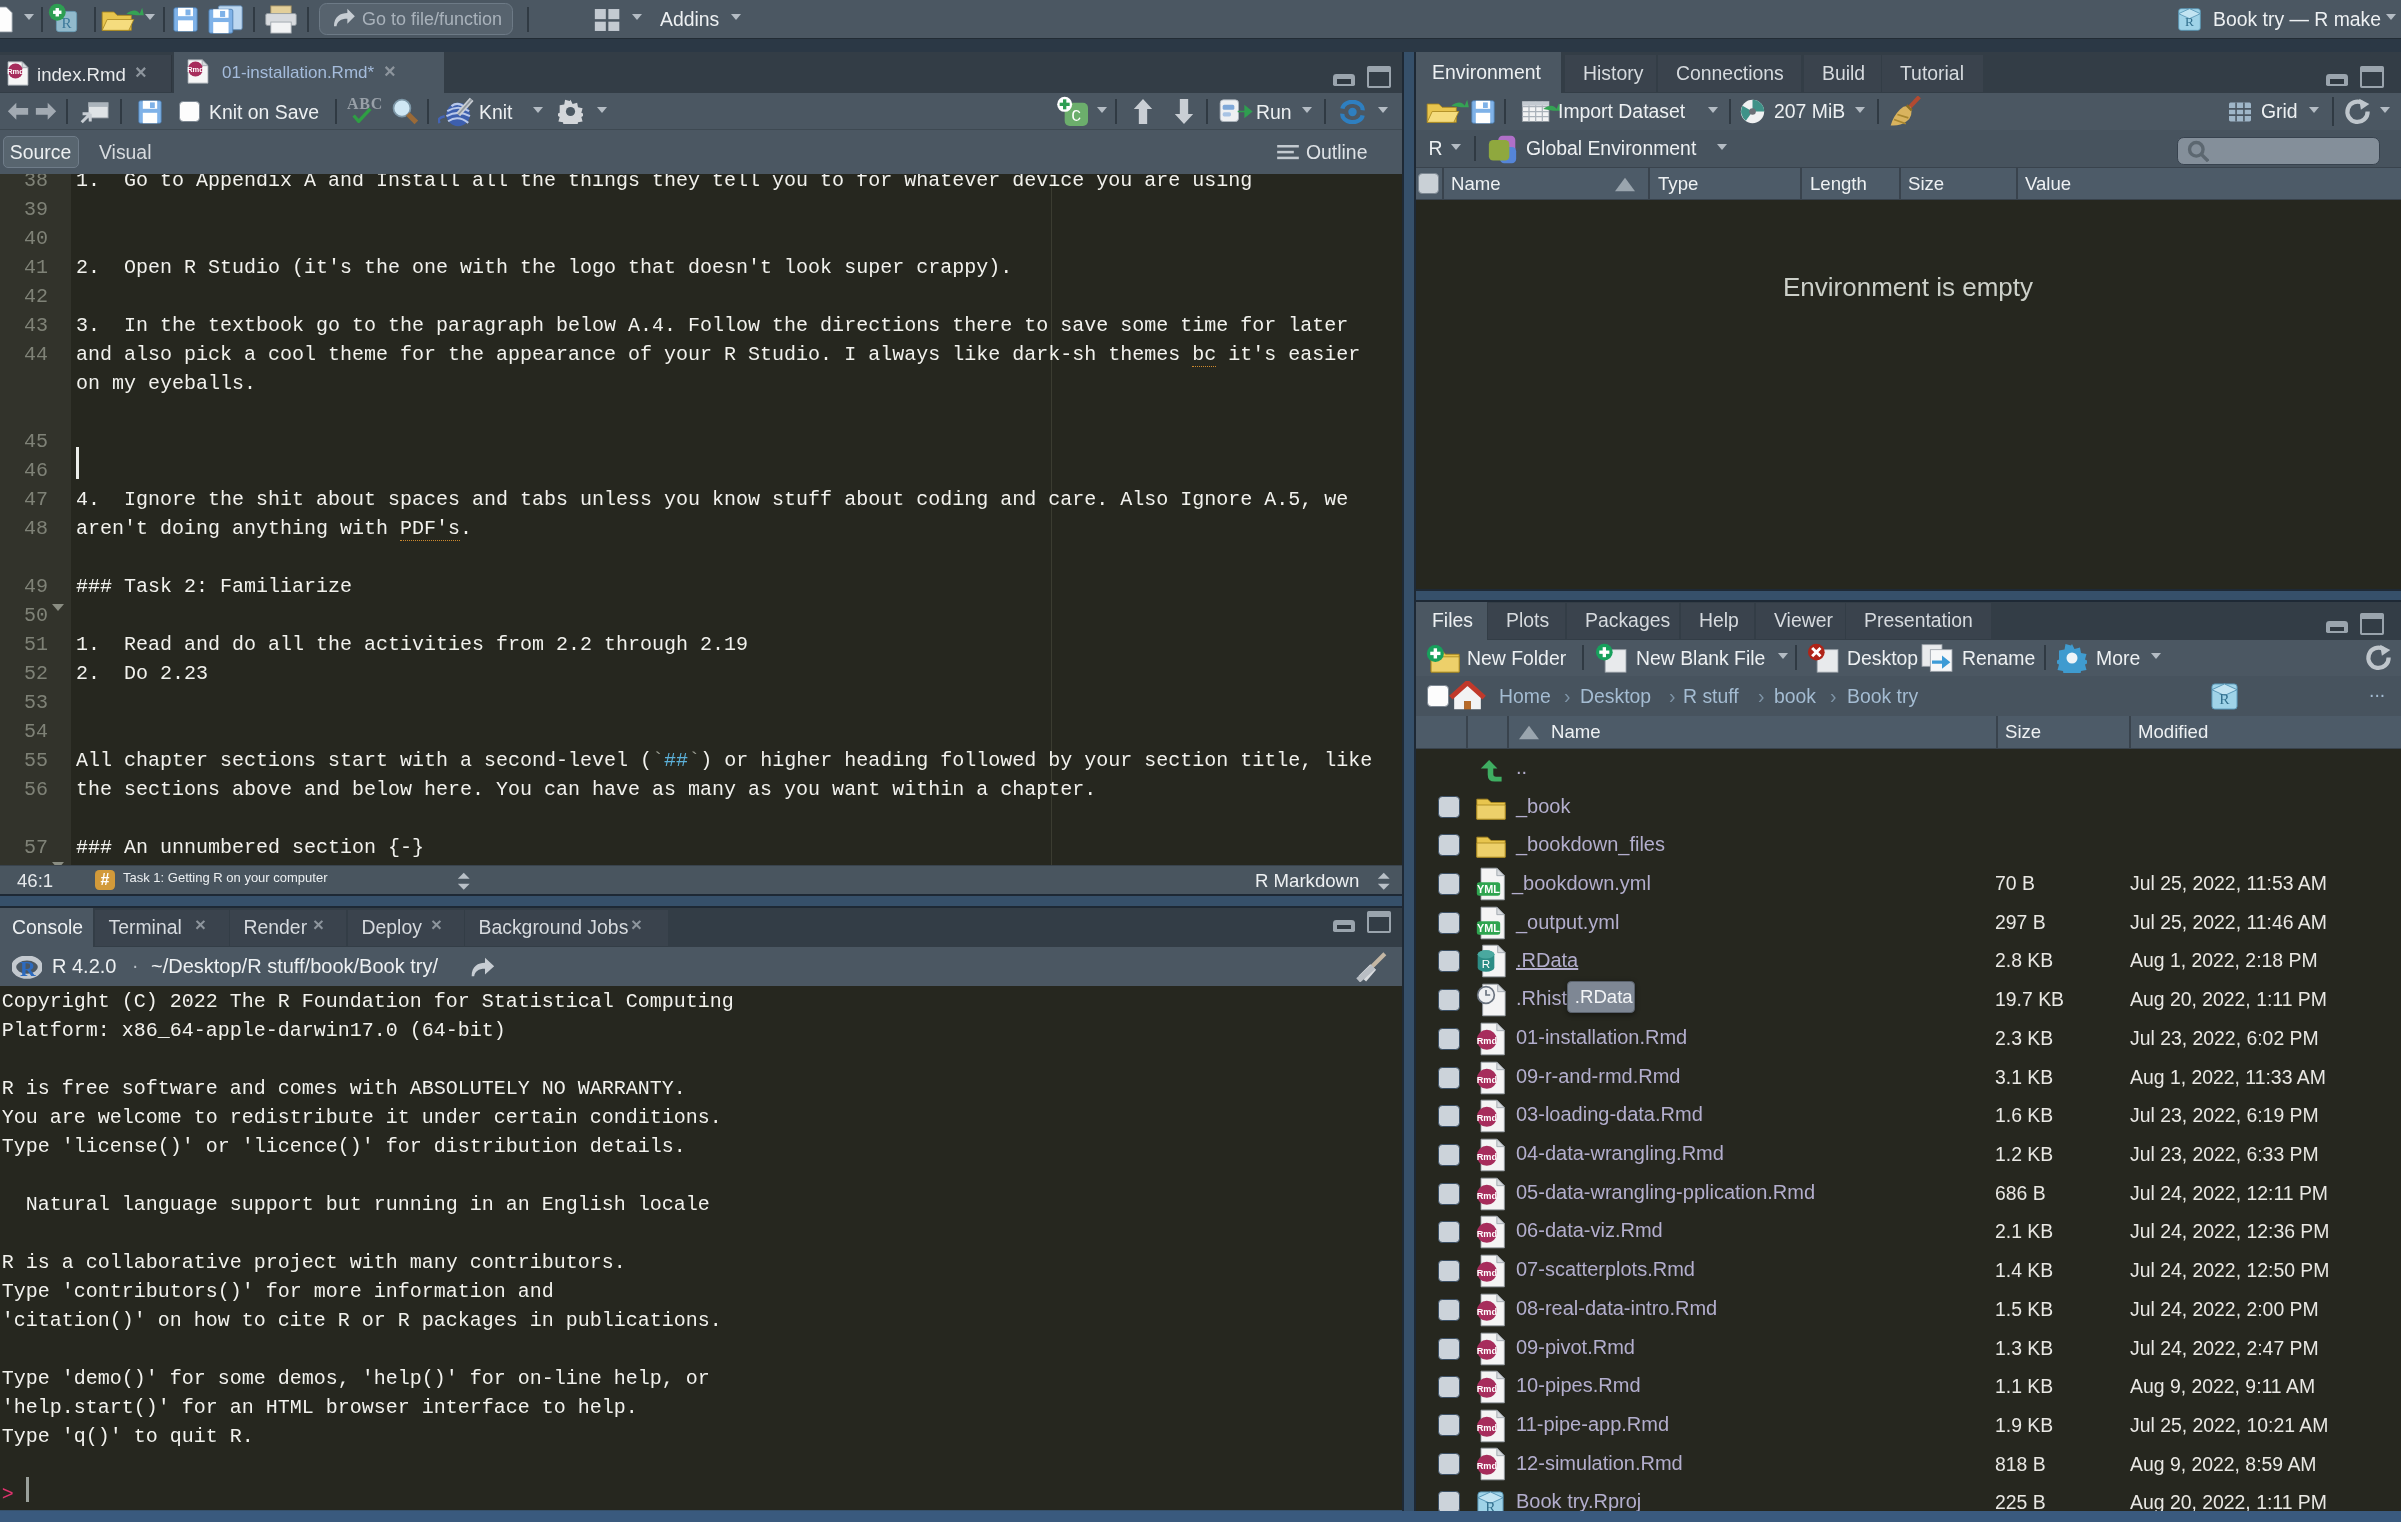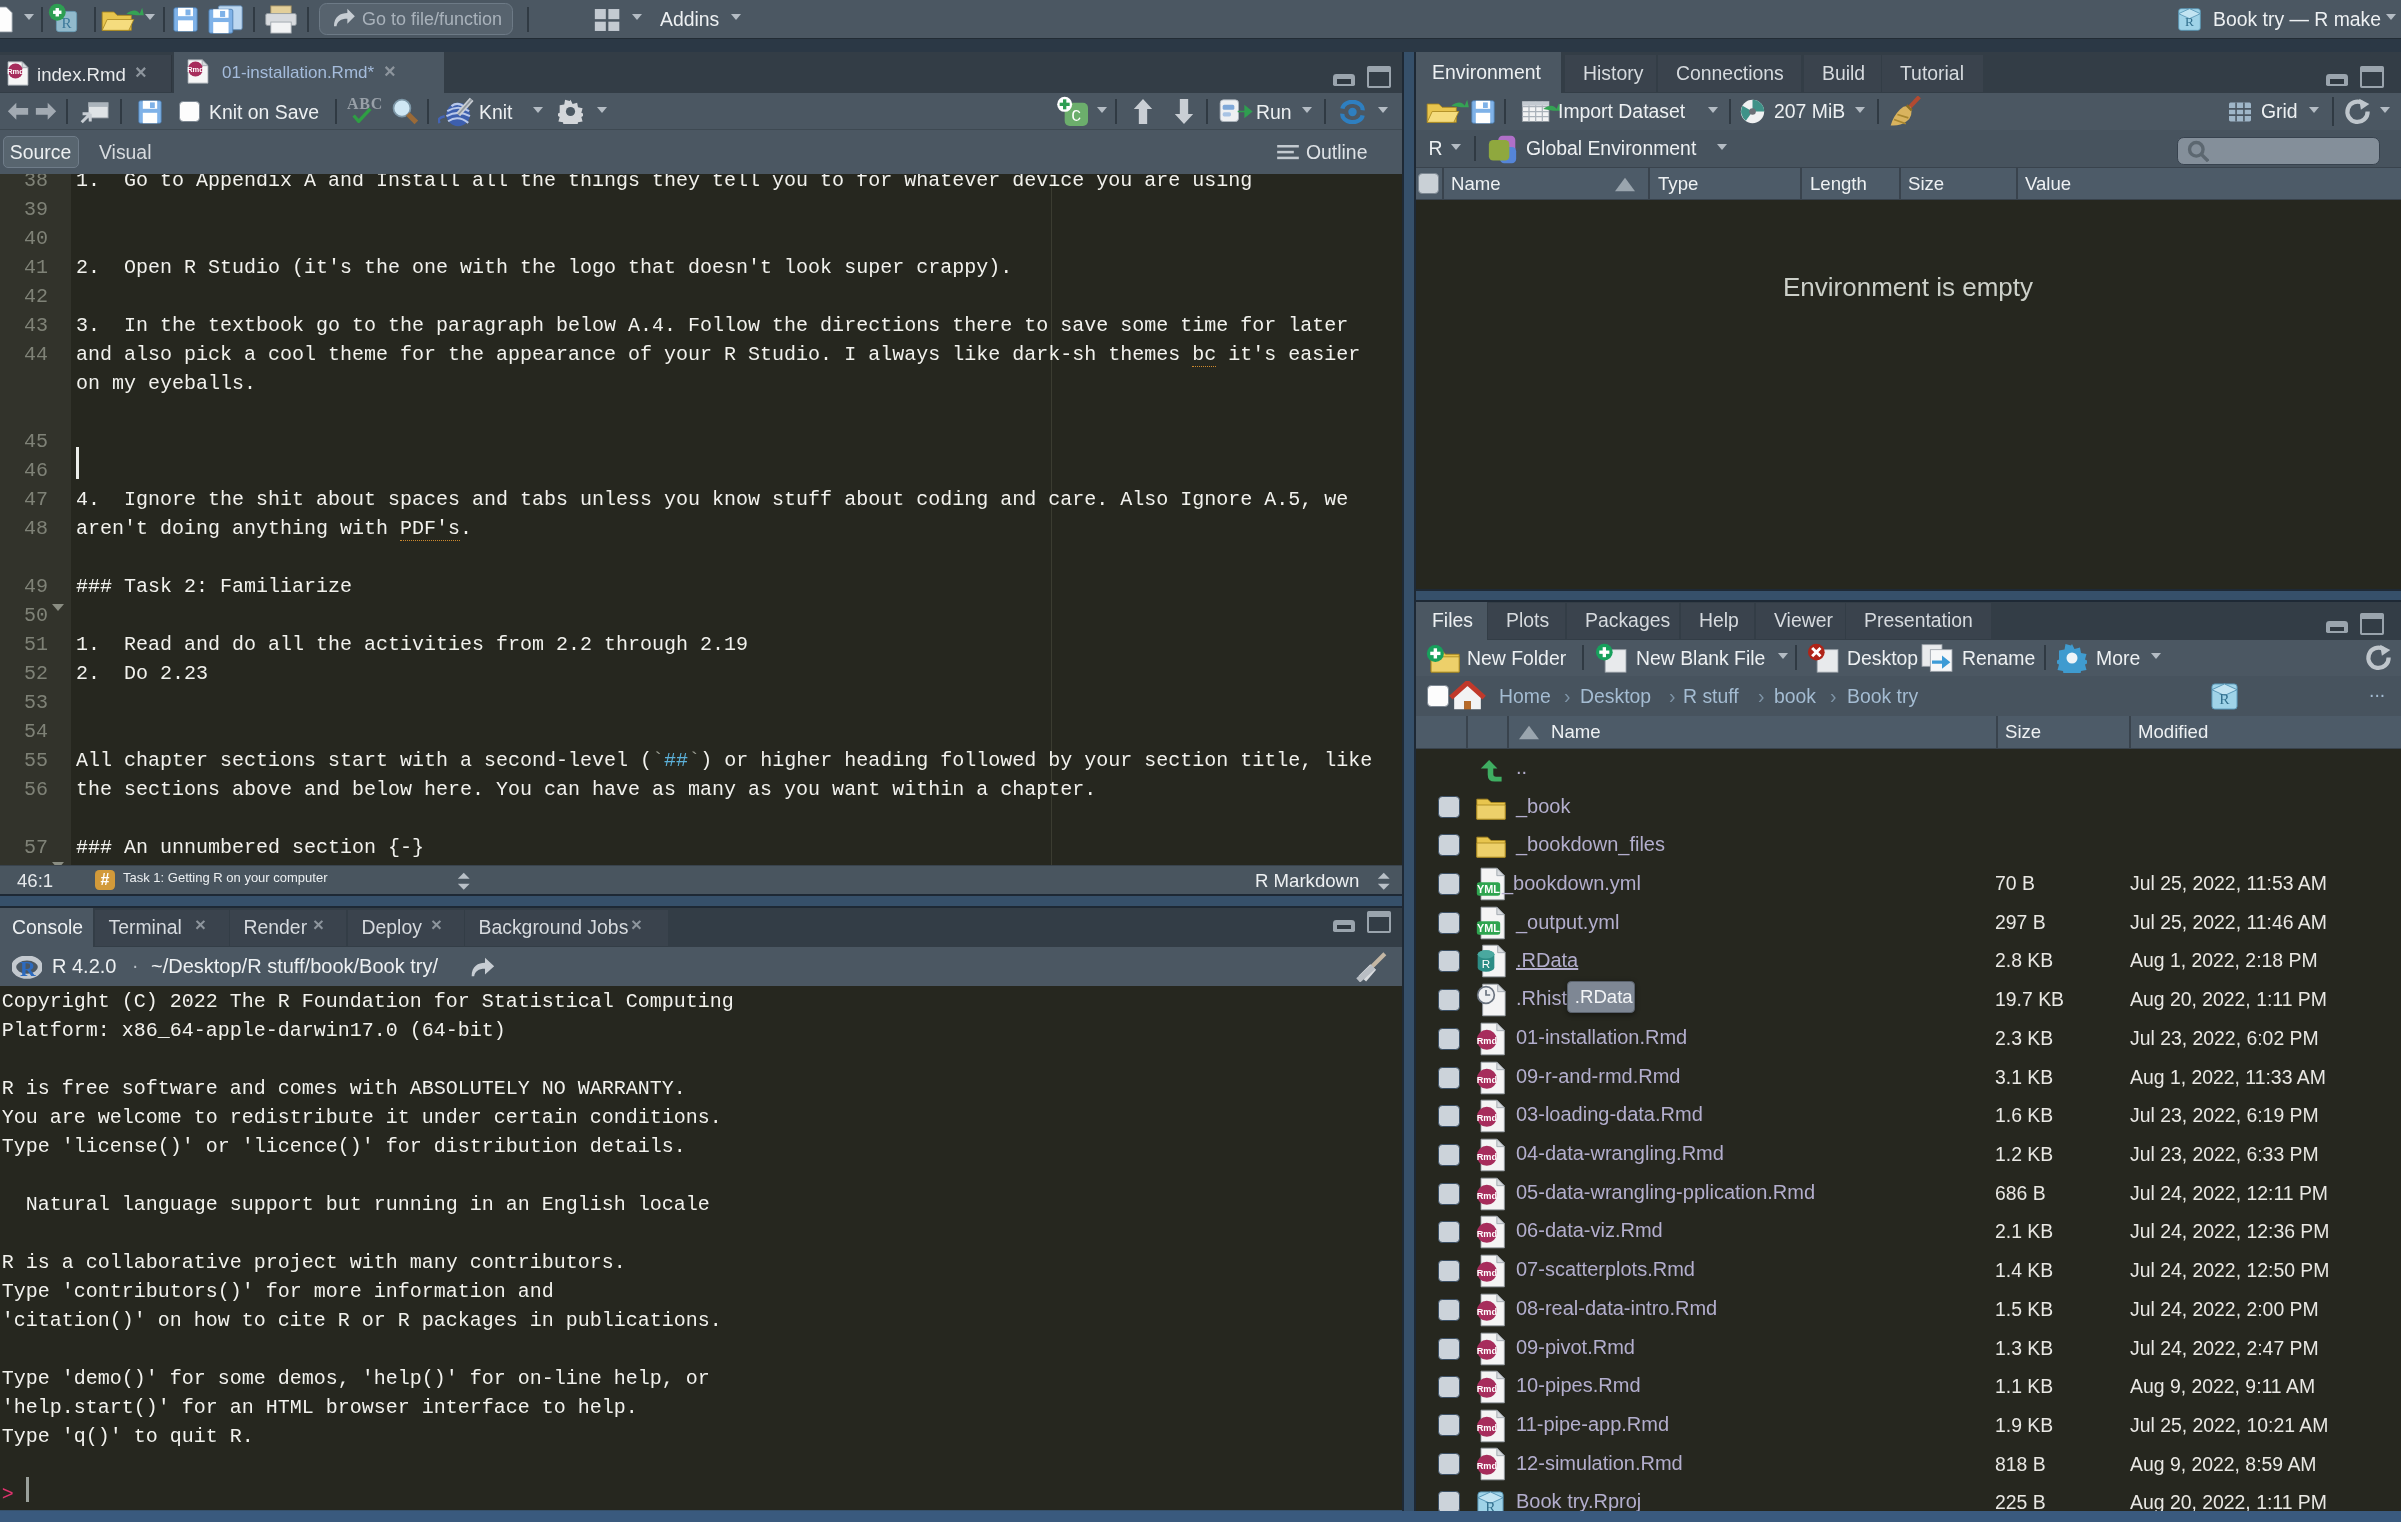--- a/index.html
+++ b/index.html
@@ -593,21 +593,21 @@
         <path d="M1 12 h34 v17 H1 z" fill="#edd06a" stroke="#a8871e"></path>
       </svg>
     <span class="ab lilac" style="left:102px;top:84px;">_bookdown_files</span>
     <div class="ab cbx" style="left:24px;top:124px;width:22px;height:22px;background:#ccd3da;border:1.7px solid #3c5065;"></div>
     <svg class="ab" style="left:62px;top:118px" width="30" height="34" viewBox="0 0 36 40">
         <path d="M6 1 h19 l9 9 v29 H6 z" fill="#f4f4f4" stroke="#9aa1a8"></path>
         <path d="M25 1 l9 9 h-9 z" fill="#d8dbde" stroke="#9aa1a8"></path>
         <rect x="1" y="18" width="28" height="16" rx="3" fill="#2ea44f"></rect>
         <text x="15" y="31" font-size="13" font-weight="bold" fill="#fff" text-anchor="middle" font-family="Liberation Sans">YML</text>
       </svg>
-    <span class="ab lilac" style="left:88px;top:123px;">_bookdown.yml</span>
+    <span class="ab lilac" style="left:98px;top:123px;">_bookdown.yml</span>
     <span class="ab wfile" style="left:581px;top:123px;">70 B</span>
     <span class="ab wfile" style="left:716px;top:123px;">Jul 25, 2022, 11:53 AM</span>
     <div class="ab cbx" style="left:24px;top:163px;width:22px;height:22px;background:#ccd3da;border:1.7px solid #3c5065;"></div>
     <svg class="ab" style="left:62px;top:157px" width="30" height="34" viewBox="0 0 36 40">
         <path d="M6 1 h19 l9 9 v29 H6 z" fill="#f4f4f4" stroke="#9aa1a8"></path>
         <path d="M25 1 l9 9 h-9 z" fill="#d8dbde" stroke="#9aa1a8"></path>
         <rect x="1" y="18" width="28" height="16" rx="3" fill="#2ea44f"></rect>
         <text x="15" y="31" font-size="13" font-weight="bold" fill="#fff" text-anchor="middle" font-family="Liberation Sans">YML</text>
       </svg>
     <span class="ab lilac" style="left:102px;top:162px;">_output.yml</span>

